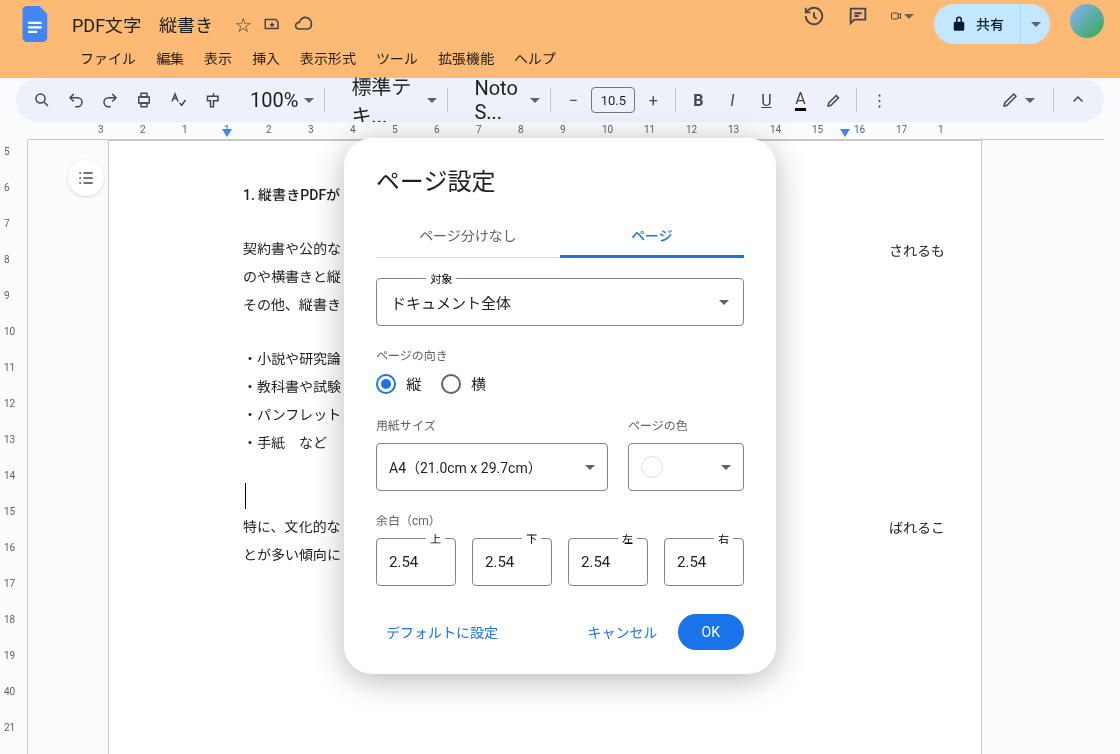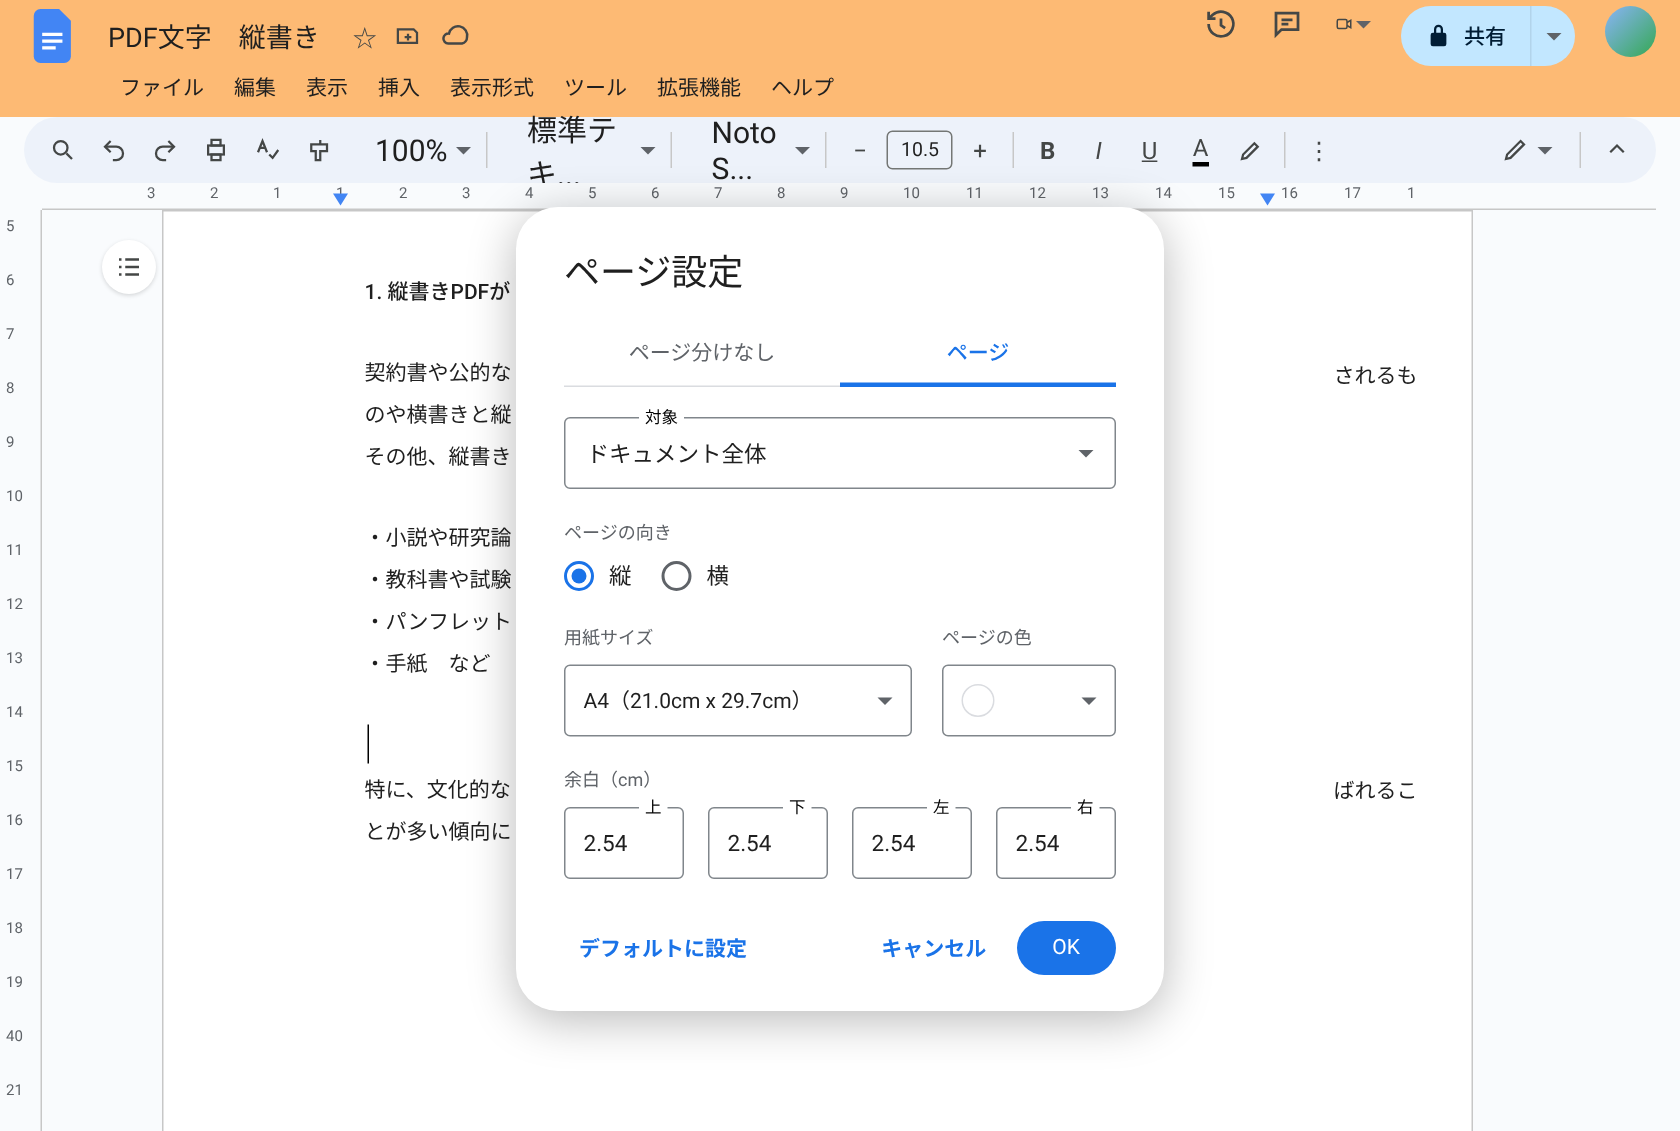--- a/index.html
+++ b/index.html
@@ -61,21 +61,21 @@
     .radio.checked .dot{width:10px;height:10px;border-radius:50%;background:#1a73e8;}
     .row2{display:flex;gap:20px;margin-bottom:20px;}
     .row2 .col{flex:1;}
     .small-select{border:1px solid #80868b;border-radius:4px;height:48px;display:flex;align-items:center;justify-content:space-between;padding:0 12px;font-size:14px;color:#1f1f1f;cursor:pointer;}
     .color-swatch{width:22px;height:22px;border-radius:50%;border:1px solid #dadce0;background:#fff;}
     .margins-row{display:flex;gap:16px;}
     .margin-field{flex:1;position:relative;}
     .margin-field .float-label{top:-8px;}
     .margin-input{border:1px solid #80868b;border-radius:4px;height:48px;width:100%;padding:12px 12px;font-size:15px;color:#1f1f1f;}
     .dialog-actions{display:flex;align-items:center;margin-top:28px;gap:10px;}
-    .link-btn{color:#1a73e8;font-size:14px;font-weight:700;padding:8px 10px;cursor:pointer;border-radius:4px;}
+    .link-btn{color:#1a73e8;font-size:14px;font-weight:400;padding:8px 10px;cursor:pointer;border-radius:4px;}
     .spacer{flex:1;}
     .ok-btn{background:#1a73e8;color:#fff;font-size:14px;font-weight:400;padding:10px 24px;border-radius:24px;cursor:pointer;text-align:right;}
 
     svg{display:block;}
     .chev{width:0;height:0;border-left:5px solid transparent;border-right:5px solid transparent;border-top:5px solid #5f6368;}
   </style>
 </head>
 <body>
 
 <div class="header">

